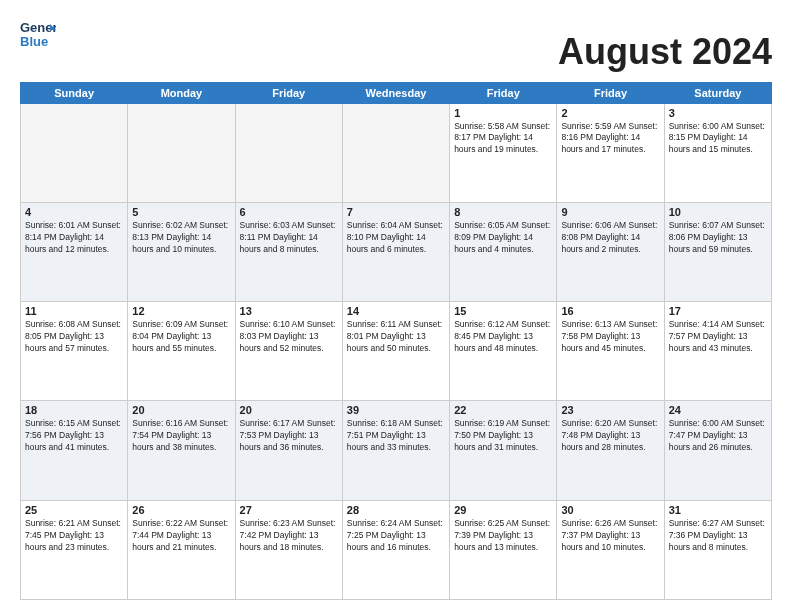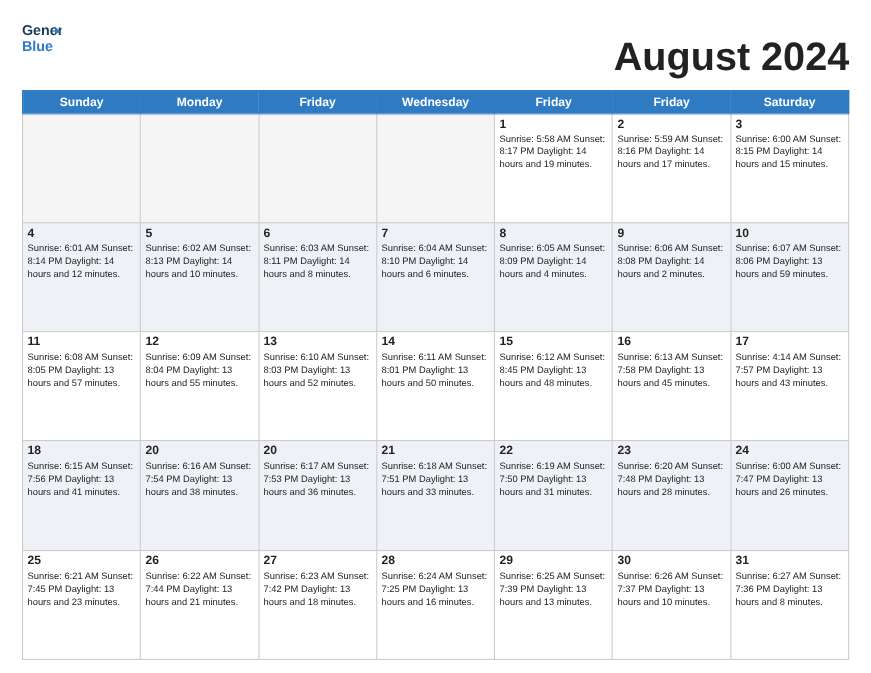--- a/index.html
+++ b/index.html
@@ -268,21 +268,21 @@
 and 38 minutes.</div>
           </td>
           <td>
             <span class="day-number">20</span>
             <div class="day-info">Sunrise: 6:17 AM
 Sunset: 7:53 PM
 Daylight: 13 hours
 and 36 minutes.</div>
           </td>
           <td>
-            <span class="day-number">21</span>
+            <span class="day-number">39</span>
             <div class="day-info">Sunrise: 6:18 AM
 Sunset: 7:51 PM
 Daylight: 13 hours
 and 33 minutes.</div>
           </td>
           <td>
             <span class="day-number">22</span>
             <div class="day-info">Sunrise: 6:19 AM
 Sunset: 7:50 PM
 Daylight: 13 hours

